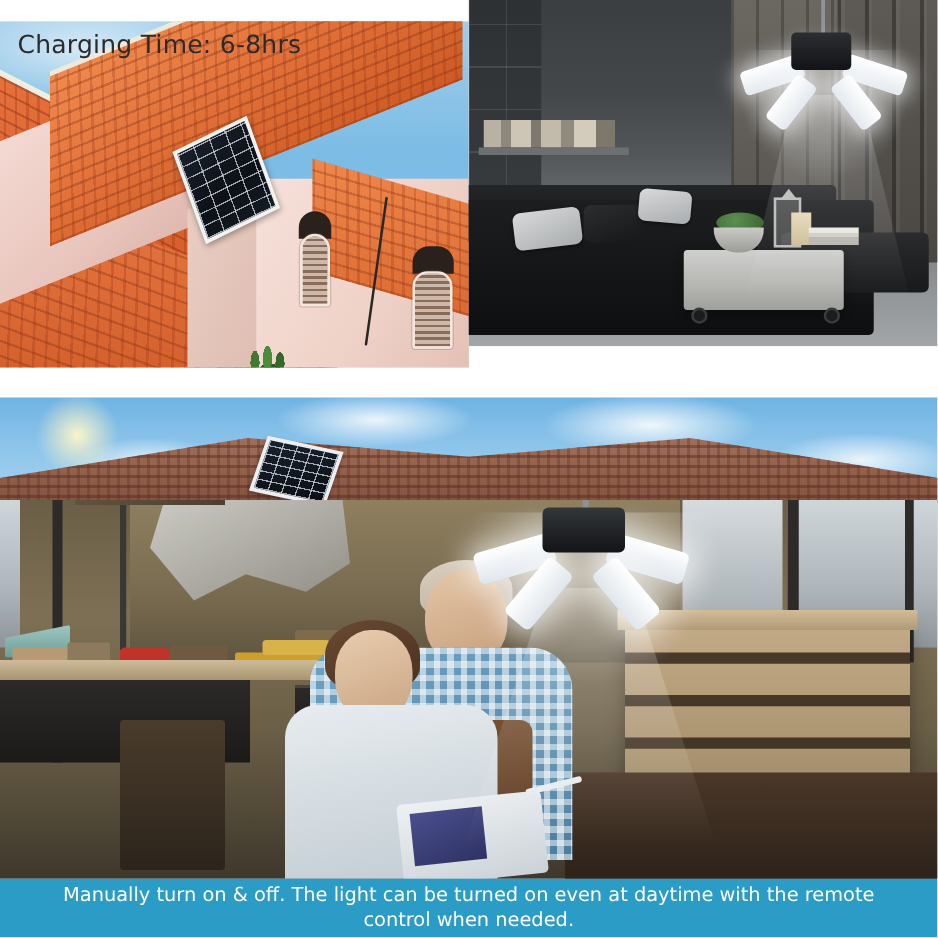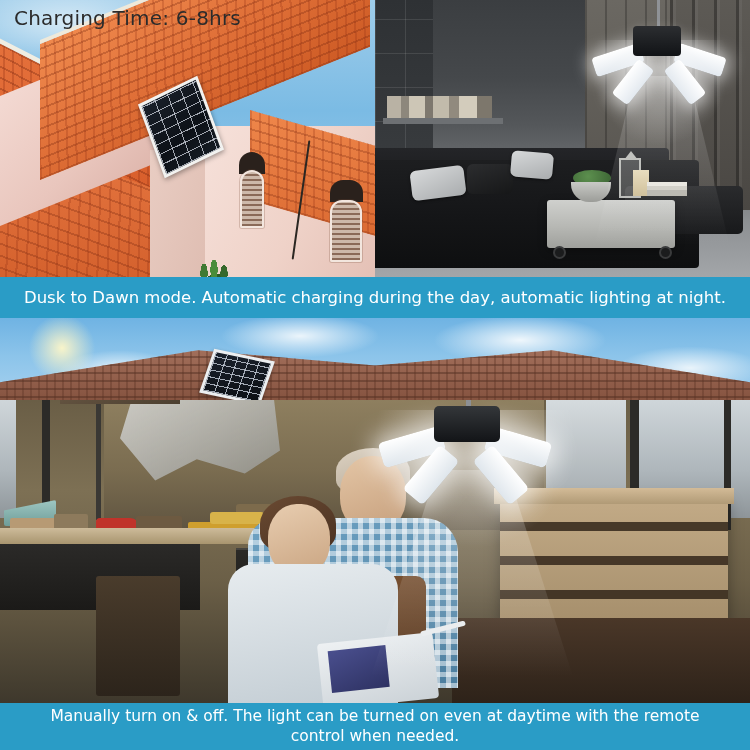--- a/index.html
+++ b/index.html
@@ -8,21 +8,21 @@
     width:750px; height:750px; overflow:hidden;
     background:#ffffff;
     font-family:"DejaVu Sans", sans-serif;
   }
   #page{ position:relative; width:750px; height:750px; overflow:hidden; }
 
   
   .top-section{ position:absolute; left:0; top:0; width:750px; height:277px; }
 
   .panel{ position:absolute; top:0; height:277px; overflow:hidden; }
-  .panel-left{ left:0; width:375px; }
+  .panel-left{ left:0; width:375px;margin-top:17px; }
   .panel-right{ left:375px; width:375px; }
 
   
   .sky-left{
     position:absolute; inset:0;
     background:
       radial-gradient(ellipse 120px 70px at 58% 14%, rgba(255,255,255,.85), rgba(255,255,255,0) 70%),
       radial-gradient(ellipse 160px 60px at 18% 8%, rgba(255,255,255,.6), rgba(255,255,255,0) 70%),
       linear-gradient(180deg,#9fcdea 0%, #7bbbe4 40%, #a9d4ef 100%);
   }
@@ -550,23 +550,20 @@
       <div class="led-rod"></div>
       <div class="led-blade b1"></div>
       <div class="led-blade b2"></div>
       <div class="led-blade b3"></div>
       <div class="led-blade b4"></div>
       <div class="led-body"></div>
 
     </div>
   </div>
 
-  <div class="caption-bar caption-top">
-    <span>Dusk to Dawn mode. Automatic charging during the day, automatic lighting at night.</span>
-  </div>
 
   <div class="sky-band">
     <div class="band-roof"></div>
     <div class="band-panel">
       <div class="solar-cells"></div>
     </div>
   </div>
 
   <div class="bottom-scene">
     <div class="bs-window w-left"></div>

